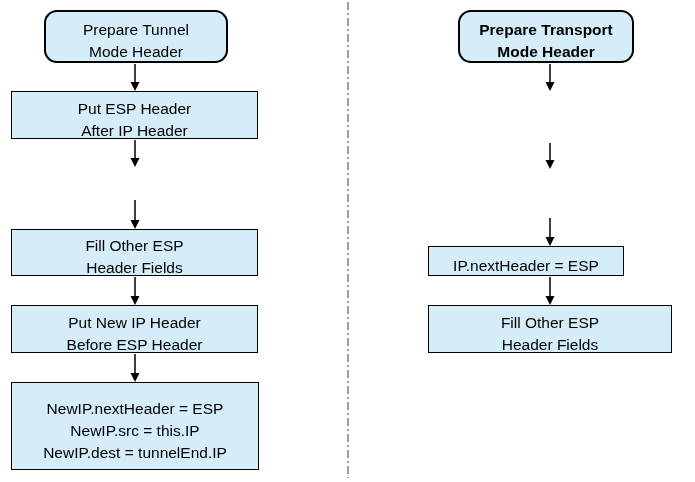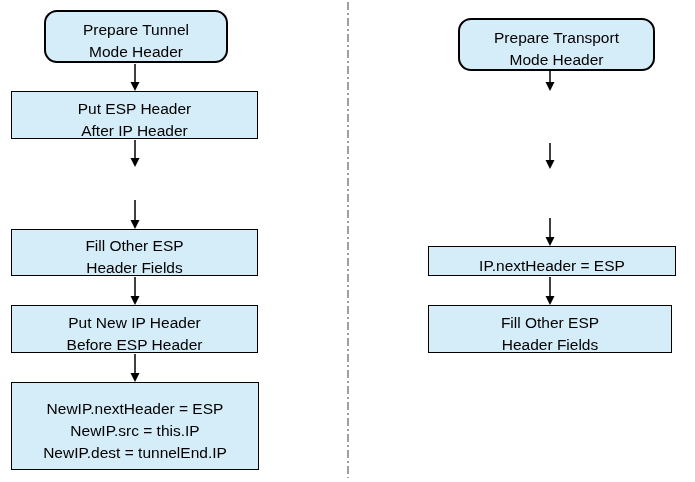--- a/index.html
+++ b/index.html
@@ -113,28 +113,28 @@
     <span class="node-text">NewIP.nextHeader = ESP
 NewIP.src = this.IP
 NewIP.dest = tunnelEnd.IP</span>
   </div>
 
   <div class="node" style="left:11px; top:305px; width:247px; height:48px;">
     <span class="node-text">Put New IP Header
 Before ESP Header</span>
   </div>
 
-  <div class="node rounded" style="left:458px; top:18px; width:197px; height:53px;">
+  <div class="node rounded" style="left:458px; top:10px; width:176px; height:53px;font-weight:bold;">
     <span class="node-text">Prepare Transport
 Mode Header</span>
   </div>
 
 
 
-  <div class="node" style="left:428px; top:246px; width:248px; height:30px;text-align:right;">
+  <div class="node" style="left:428px; top:246px; width:196px; height:30px;text-align:right;">
     <span class="node-text">IP.nextHeader = ESP</span>
   </div>
 
   <div class="node" style="left:428px; top:305px; width:244px; height:48px;">
     <span class="node-text">Fill Other ESP
 Header Fields</span>
   </div>
 
 </div>
 

